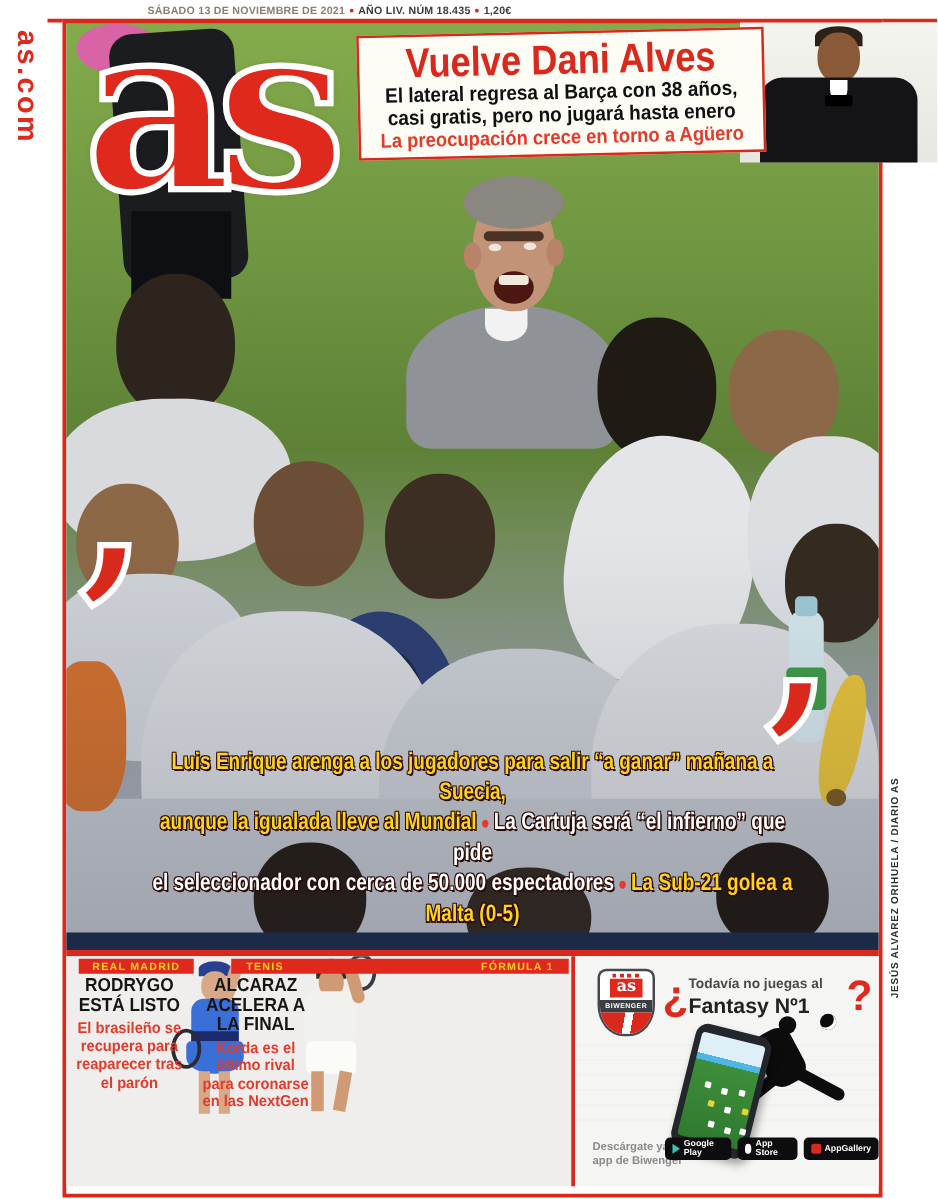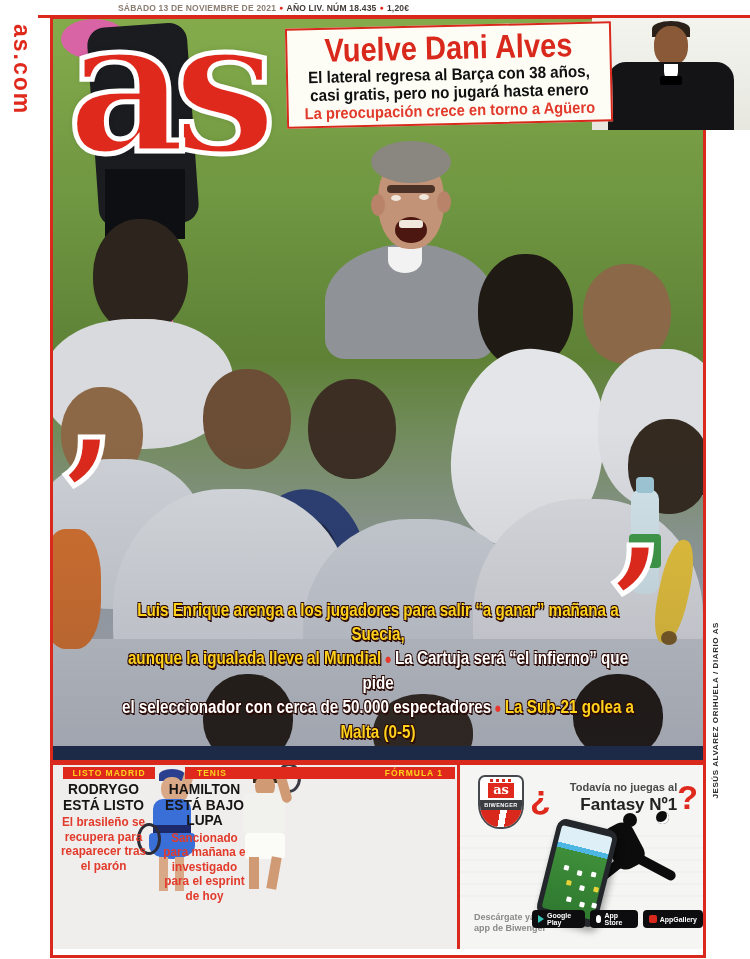--- a/index.html
+++ b/index.html
@@ -100,21 +100,21 @@
   .sh-stars{position:absolute;left:10px;top:2px;width:22px;height:3px;
             background:repeating-linear-gradient(90deg,#d9291c 0 3px,transparent 3px 6px);}
   .sh-as{position:absolute;left:8px;top:6px;width:26px;height:15px;background:#e0291d;color:#fff;
          font-family:"DejaVu Serif",serif;font-weight:bold;font-size:13px;line-height:14px;text-align:center;}
   .sh-band{position:absolute;left:0;top:23px;width:100%;height:10px;background:#3a3d42;color:#fff;
            font-size:5.5px;font-weight:bold;text-align:center;line-height:10px;letter-spacing:.4px;}
   .sh-stripe{position:absolute;left:0;top:33px;width:100%;height:17px;
              background:linear-gradient(100deg,#d9291c 45%,#fff 45%,#fff 60%,#d9291c 60%);}
   .q-row{position:absolute;left:70px;top:12px;width:168px;display:flex;align-items:flex-start;}
   .q-mark{font-size:34px;line-height:40px;color:#e0291d;font-weight:bold;}
-  .q-mid{flex:1;text-align:right;padding-top:4px;}
+  .q-mid{flex:1;text-align:left;padding-top:4px;}
   .q1{font-size:11px;font-weight:bold;color:#4a4a4a;}
   .q2{font-size:17px;font-weight:bold;color:#222;margin-top:2px;}
   .phone{position:absolute;left:86px;top:58px;width:62px;height:100px;background:#23262b;
          border-radius:10px;transform:rotate(14deg);box-shadow:3px 4px 7px rgba(0,0,0,.35);z-index:2;}
   .screen{position:absolute;left:5px;top:7px;right:5px;bottom:8px;border-radius:3px;
           background:linear-gradient(#dfeff7 0 20%,#4db6e2 20% 26%,#3e8e3a 26%,#2f7a30);}
   .pdots{position:absolute;left:12px;top:38px;width:5px;height:5px;background:#fff;border-radius:1px;
          box-shadow:14px 2px 0 #fff,28px 0 0 #fff,6px 14px 0 #e8d23a,20px 16px 0 #fff,34px 14px 0 #e8d23a,
                     10px 30px 0 #fff,24px 32px 0 #fff,36px 30px 0 #fff;}
   .cta{position:absolute;left:14px;top:147px;font-size:9px;line-height:11px;font-weight:bold;color:#8a8a8a;}
@@ -204,21 +204,21 @@
         <div><span class="dy">Luis Enrique arenga a los jugadores para salir “a ganar” mañana a Suecia,</span></div>
         <div><span class="dy">aunque la igualada lleve al Mundial</span><span class="dd">●</span><span class="dw">La Cartuja será “el infierno” que pide</span></div>
         <div><span class="dw">el seleccionador con cerca de 50.000 espectadores</span><span class="dd">●</span><span class="dy">La Sub-21 golea a Malta (0-5)</span></div>
       </div>
       <div class="navyband"></div>
     </div>
 
     <div class="bottom">
 
       <div class="stories">
-        <div class="tag1">LISTO MADRID</div>
+        <div class="tag1">REAL MADRID</div>
         <div class="tagbar">
           <span>TENIS</span>
           <span></span>
           <span>FÓRMULA 1</span>
         </div>
 
         <div class="fig" style="left:88px;top:4px;width:60px;height:125px;">
           <div class="s" style="left:18px;top:0;width:26px;height:12px;background:#2b3f8f;border-radius:50% 50% 0 0;"></div>
           <div class="s" style="left:20px;top:8px;width:22px;height:24px;background:#d9a887;border-radius:46%;"></div>
           <div class="s" style="left:40px;top:-2px;width:10px;height:34px;background:#d9a887;border-radius:5px;transform:rotate(18deg);"></div>
@@ -239,22 +239,22 @@
           <div class="s" style="left:14px;top:92px;width:10px;height:32px;background:#cf9a74;"></div>
           <div class="s" style="left:34px;top:92px;width:10px;height:32px;background:#cf9a74;transform:rotate(10deg);"></div>
         </div>
 
         <div class="columns">
           <div class="col">
             <div class="col-h">RODRYGO ESTÁ LISTO</div>
             <div class="col-t">El brasileño se recupera para reaparecer tras el parón</div>
           </div>
           <div class="col">
-            <div class="col-h">HAMILTON ESTÁ BAJO LUPA</div>
-            <div class="col-t">Sancionado para mañana e investigado para el esprint de hoy</div>
+            <div class="col-h">ALCARAZ ACELERA A LA FINAL</div>
+            <div class="col-t">Korda es el último rival para coronarse en las NextGen</div>
           </div>
         </div>
 
       </div>
 
       <div class="ad">
         <div class="ad-lines"></div>
         <div class="shield">
           <div class="sh-inner">
             <div class="sh-stars"></div>

